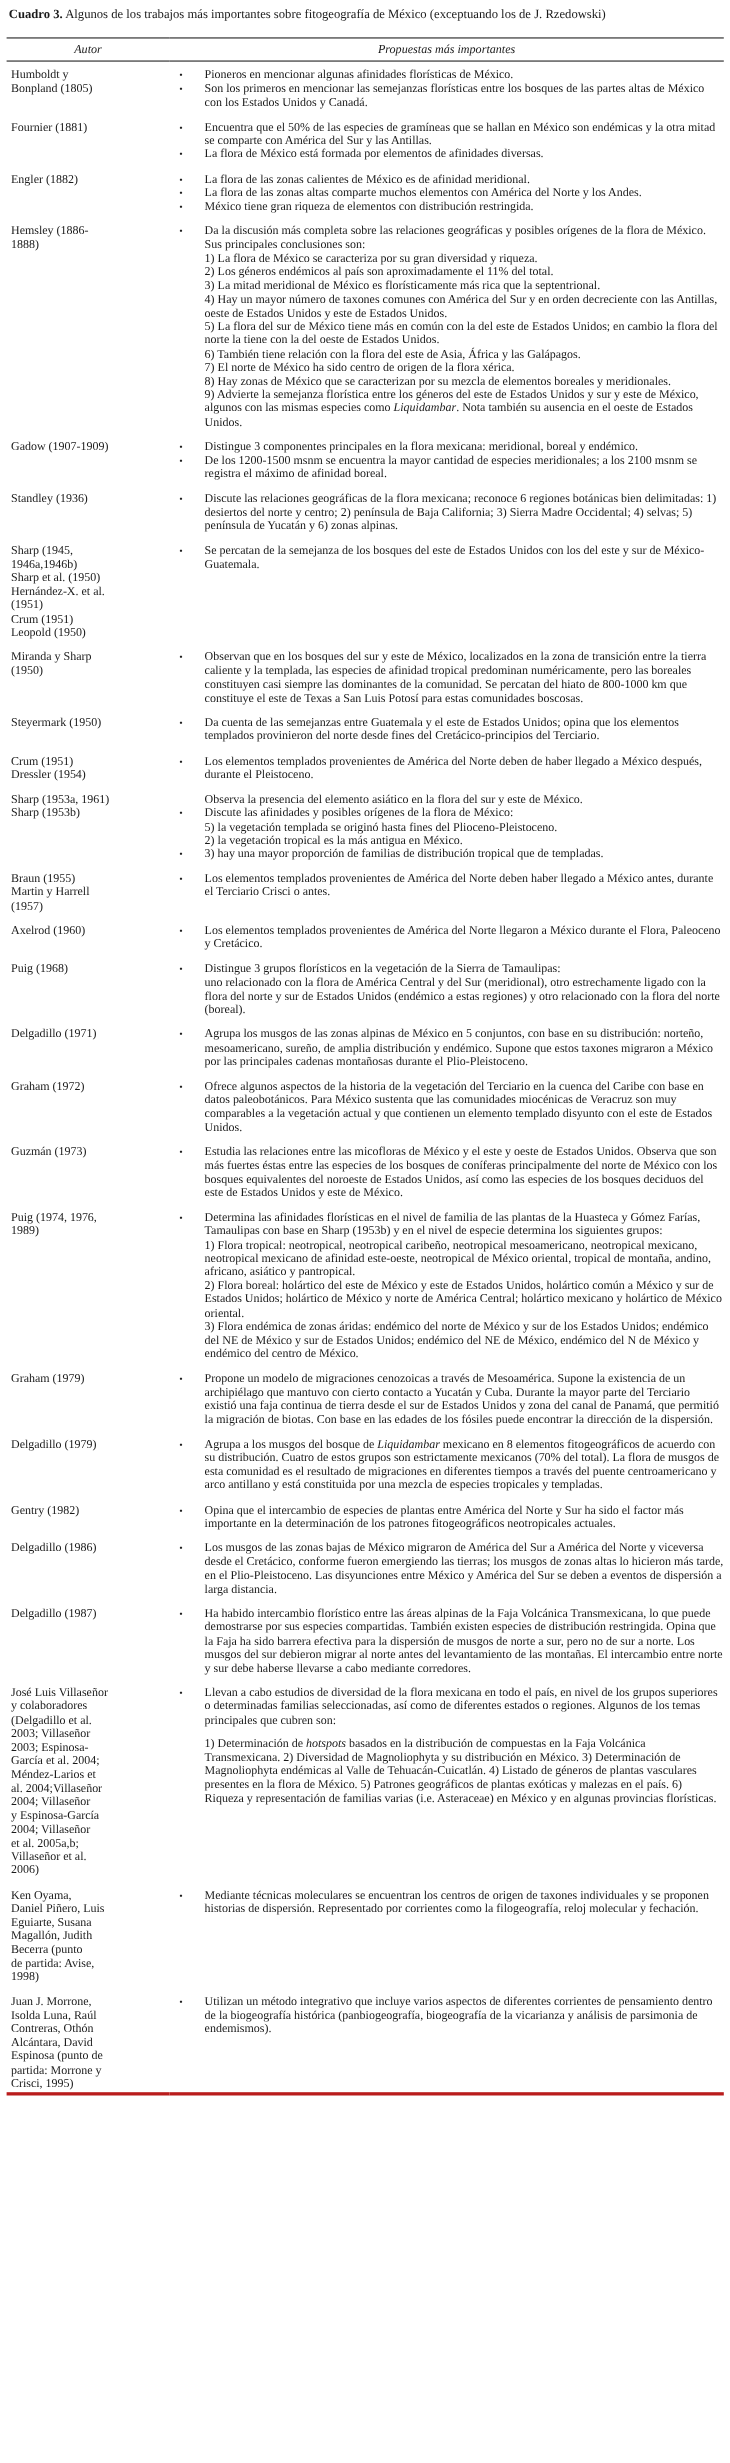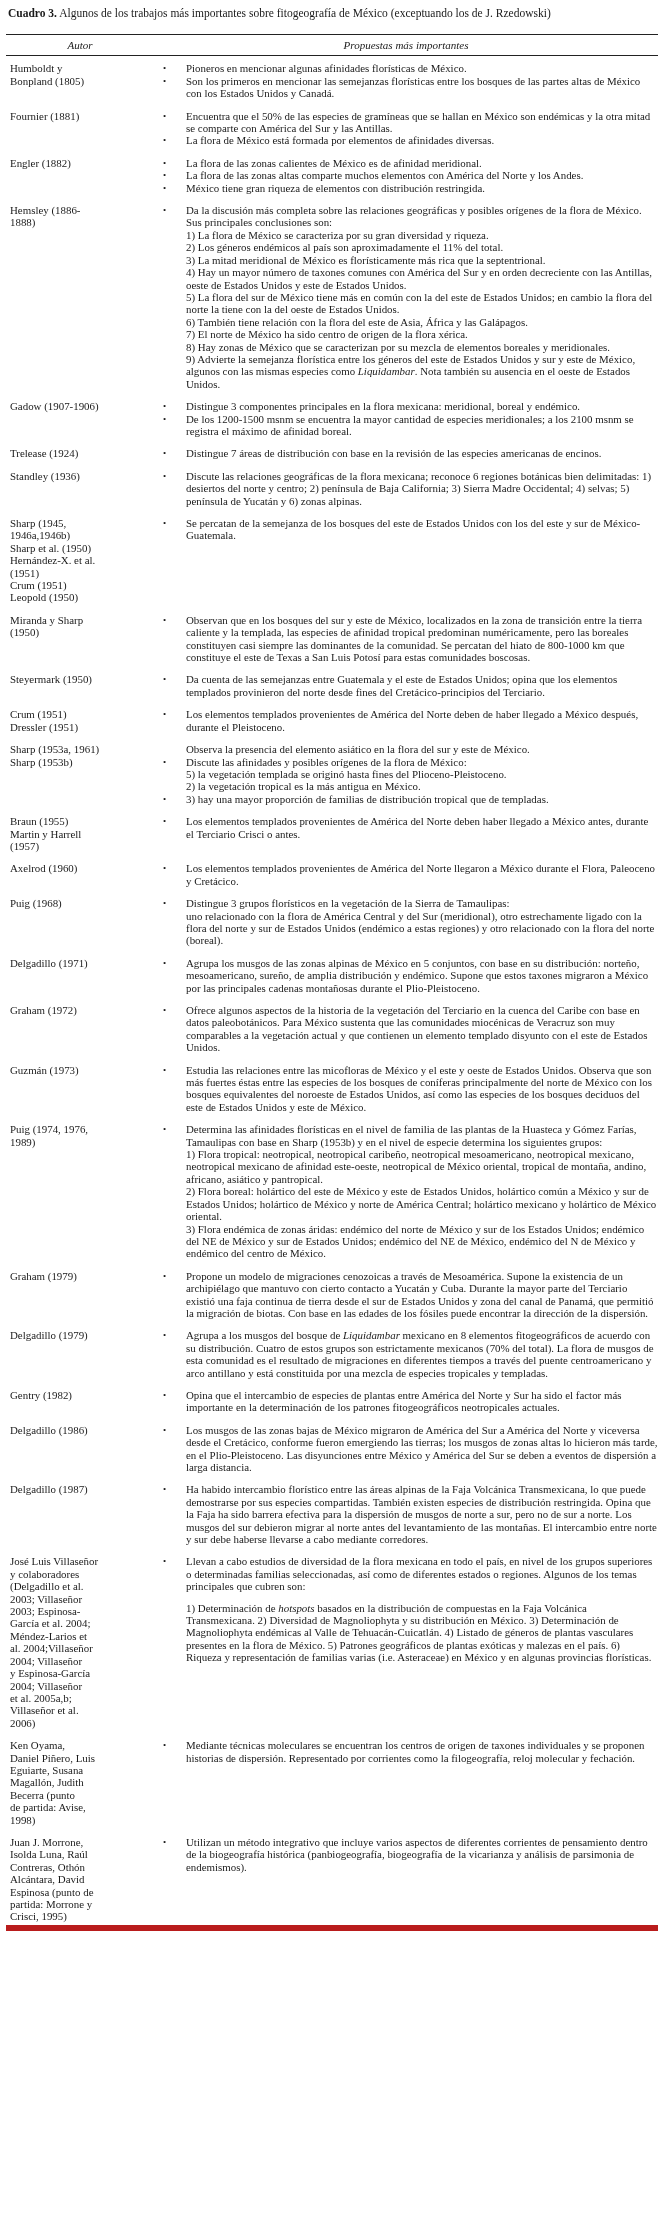--- a/index.html
+++ b/index.html
@@ -20,21 +20,21 @@
   col.c-prop { width: 504px; }
   thead th {
     font-weight: normal; font-style: italic;
     border-top: 1px solid #222; border-bottom: 1px solid #222;
     padding: 4px 0 4px 0; font-size: 11px;
   }
   thead th.h-autor { text-align: center; }
   thead th.h-prop { text-align: center; }
   tbody td { vertical-align: top; padding: 0; }
   tbody tr.row td { padding-top: 6px; padding-bottom: 4px; }
-  tbody tr.last td { border-bottom: 6px solid #b91c1c; padding-bottom: 2px; }
+  tbody tr.last td { border-bottom: 3px solid #b91c1c; padding-bottom: 2px; }
   td.autor { padding-left: 4px !important; padding-right: 6px; }
   .autor-line { display: block; }
   ul.items { list-style: none; margin: 0; padding: 0; }
   ul.items li { position: relative; padding-left: 32px; }
   ul.items li.bullet::before {
     content: "\2022"; position: absolute; left: 9px; top: 0; font-size: 9px;
   }
   .gap { display: block; height: 9px; }
   em { }
 </style>
@@ -108,36 +108,26 @@
               <li class="plain"><span>5) La flora del sur de México tiene más en común con la del este de Estados Unidos; en cambio la flora del norte la tiene con la del oeste de Estados Unidos.</span></li>
               <li class="plain"><span>6) También tiene relación con la flora del este de Asia, África y las Galápagos.</span></li>
               <li class="plain"><span>7) El norte de México ha sido centro de origen de la flora xérica.</span></li>
               <li class="plain"><span>8) Hay zonas de México que se caracterizan por su mezcla de elementos boreales y meridionales.</span></li>
               <li class="plain"><span>9) Advierte la semejanza florística entre los géneros del este de Estados Unidos y sur y este de México, algunos con las mismas especies como </span><em>Liquidambar</em><span>. Nota también su ausencia en el oeste de Estados Unidos.</span></li>
             </ul>
           </td>
         </tr>
         <tr class="row">
           <td class="autor">
-            <span class="autor-line">Gadow (1907-1906)</span>
+            <span class="autor-line">Gadow (1907-1909)</span>
           </td>
           <td class="prop">
             <ul class="items">
               <li class="bullet"><span>Distingue 3 componentes principales en la flora mexicana: meridional, boreal y endémico.</span></li>
               <li class="bullet"><span>De los 1200-1500 msnm se encuentra la mayor cantidad de especies meridionales; a los 2100 msnm se registra el máximo de afinidad boreal.</span></li>
-            </ul>
-          </td>
-        </tr>
-        <tr class="row">
-          <td class="autor">
-            <span class="autor-line">Trelease (1924)</span>
-          </td>
-          <td class="prop">
-            <ul class="items">
-              <li class="bullet"><span>Distingue 7 áreas de distribución con base en la revisión de las especies americanas de encinos.</span></li>
             </ul>
           </td>
         </tr>
         <tr class="row">
           <td class="autor">
             <span class="autor-line">Standley (1936)</span>
           </td>
           <td class="prop">
             <ul class="items">
               <li class="bullet"><span>Discute las relaciones geográficas de la flora mexicana; reconoce 6 regiones botánicas bien delimitadas: 1) desiertos del norte y centro; 2) península de Baja California; 3) Sierra Madre Occidental; 4) selvas; 5) península de Yucatán y 6) zonas alpinas.</span></li>
@@ -177,21 +167,21 @@
           </td>
           <td class="prop">
             <ul class="items">
               <li class="bullet"><span>Da cuenta de las semejanzas entre Guatemala y el este de Estados Unidos; opina que los elementos templados provinieron del norte desde fines del Cretácico-principios del Terciario.</span></li>
             </ul>
           </td>
         </tr>
         <tr class="row">
           <td class="autor">
             <span class="autor-line">Crum (1951)</span>
-            <span class="autor-line">Dressler (1951)</span>
+            <span class="autor-line">Dressler (1954)</span>
           </td>
           <td class="prop">
             <ul class="items">
               <li class="bullet"><span>Los elementos templados provenientes de América del Norte deben de haber llegado a México después, durante el Pleistoceno.</span></li>
             </ul>
           </td>
         </tr>
         <tr class="row">
           <td class="autor">
             <span class="autor-line">Sharp (1953a, 1961)</span>

